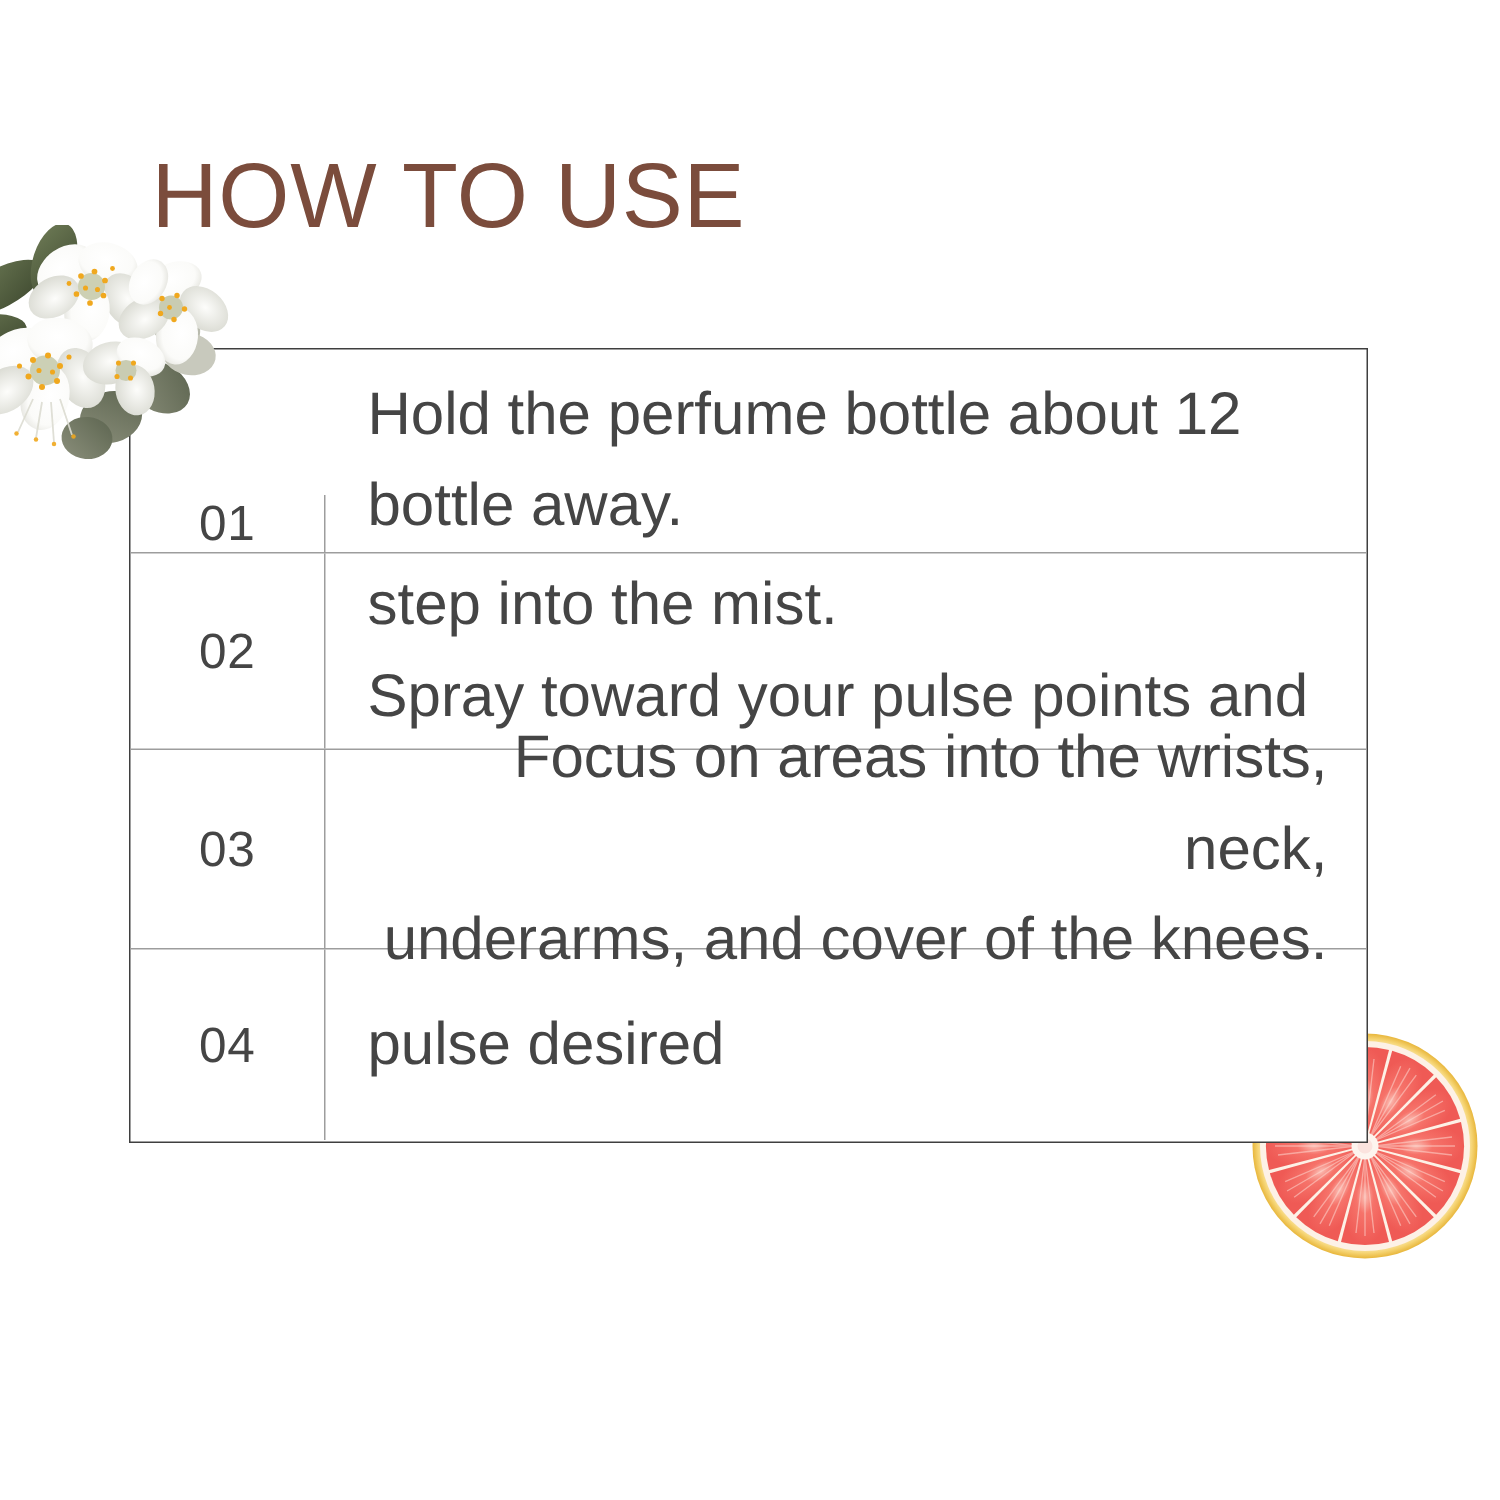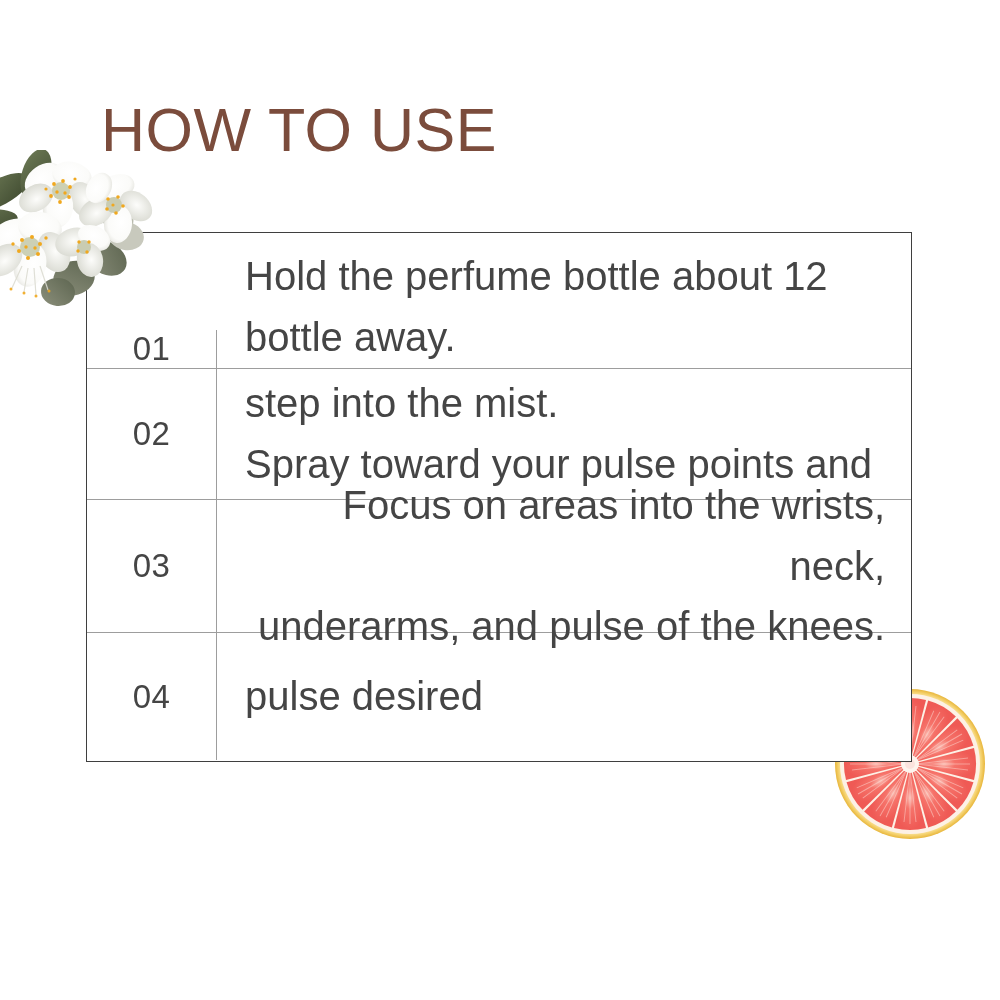--- a/index.html
+++ b/index.html
@@ -377,21 +377,21 @@
           <span class="txt">Spray toward your pulse points and</span>
         </div>
       </div>
     </div>
 
     <div class="step-row r3">
       <div class="step-num-cell">03</div>
       <div class="step-text-cell">
         <div>
           <span class="txt">Focus on areas into the wrists, neck,</span>
-          <span class="txt">underarms, and pulse of the knees.</span>
+          <span class="txt">underarms, and cover of the knees.</span>
         </div>
       </div>
     </div>
 
     <div class="step-row r4">
       <div class="step-num-cell">04</div>
       <div class="step-text-cell">
         <div>
           <span class="txt">pulse desired</span>
         </div>

